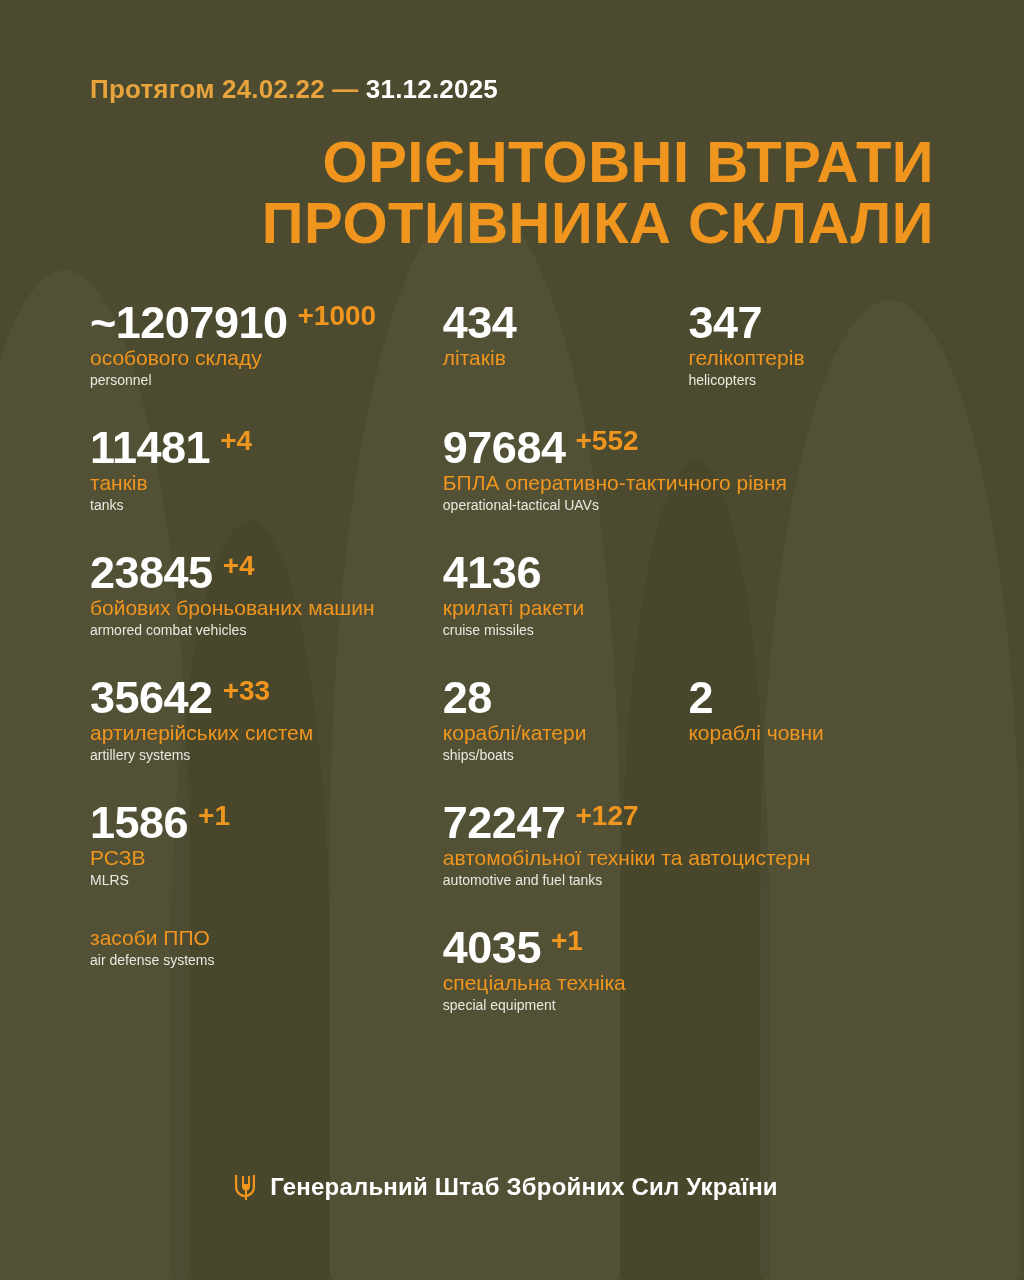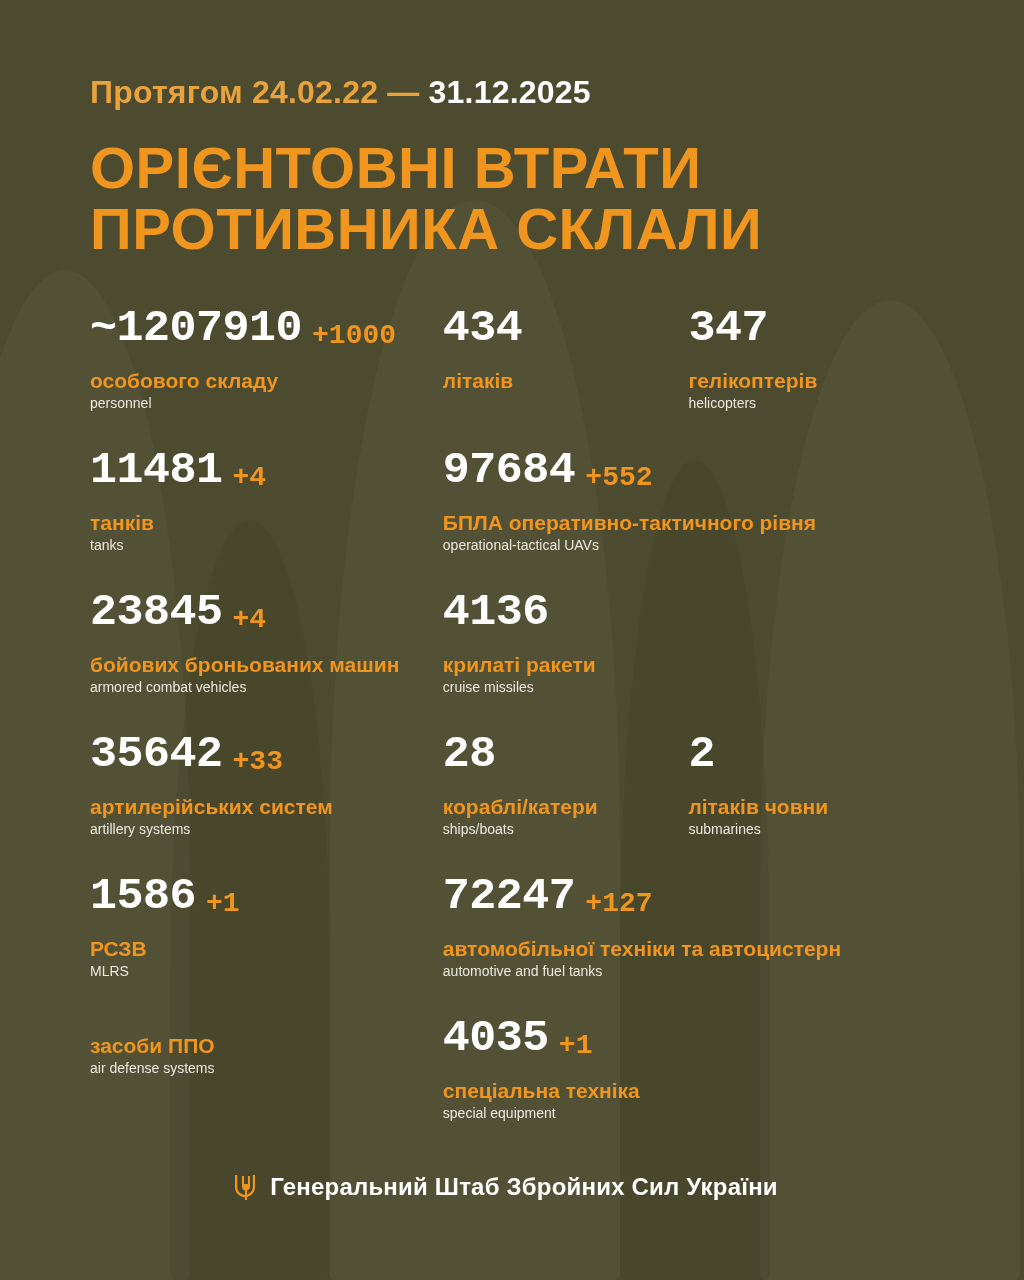--- a/index.html
+++ b/index.html
@@ -30,78 +30,78 @@
   .bg-5 { left: 620px;  top: 460px;  width: 150px; height: 820px; background: rgba(0,0,0,0.05); }
 
   .content {
     position: relative;
     z-index: 2;
     padding: 0 90px;
   }
 
   .period {
     padding-top: 74px;
-    font-size: 32px;
+    font-size: 26px;
     font-weight: bold;
     letter-spacing: 0.2px;
     color: #e8a33d;
   }
   .period .period-end {
     color: #ffffff;
   }
 
   .headline {
     margin-top: 26px;
     font-size: 58px;
     line-height: 1.06;
     font-weight: bold;
     color: #f0951e;
     letter-spacing: 0.5px;
     text-transform: uppercase;
+    text-align: right;
   }
   .headline .line2 { display: block; }
 
   .grid {
     margin-top: 46px;
     position: relative;
   }
   .row {
     display: flex;
     align-items: flex-start;
   }
   .col-a { width: 385px; }
   .col-b { width: 268px; }
   .col-c { width: 268px; }
 
   .item {
     margin-bottom: 36px;
   }
   .numline {
     display: flex;
-    align-items: flex-end;
+    align-items: flex-start;
     gap: 10px;
     white-space: nowrap;
-    font-family: Liberation Mono, monospace;
   }
   .num {
     font-size: 45px;
     font-weight: bold;
     color: #ffffff;
     line-height: 1.0;
     letter-spacing: -0.5px;
   }
   .delta {
     font-size: 28px;
     font-weight: bold;
     color: #f0951e;
   }
   .lbl-ua {
-    margin-top: 17px;
+    margin-top: 0;
     font-size: 21px;
-    font-weight: bold;
+    font-weight: normal;
     color: #f0951e;
     line-height: 1.2;
   }
   .lbl-en {
     margin-top: 2px;
     font-size: 14px;
     color: #e9e9e0;
     line-height: 1.2;
   }
 
@@ -251,22 +251,21 @@
             <div class="lbl-ua">кораблі/катери</div>
             <div class="lbl-en">ships/boats</div>
           </div>
         </div>
         <div class="col-c">
           <div class="item">
             <div class="numline">
               <span class="num">2</span>
               <span class="delta"></span>
             </div>
-            <div class="lbl-ua">літаків човни</div>
-            <div class="lbl-en">submarines</div>
+            <div class="lbl-ua">кораблі човни</div>
           </div>
         </div>
       </div>
 
       <div class="row">
         <div class="col-a">
           <div class="item">
             <div class="numline">
               <span class="num">1586</span>
               <span class="delta">+1</span>

